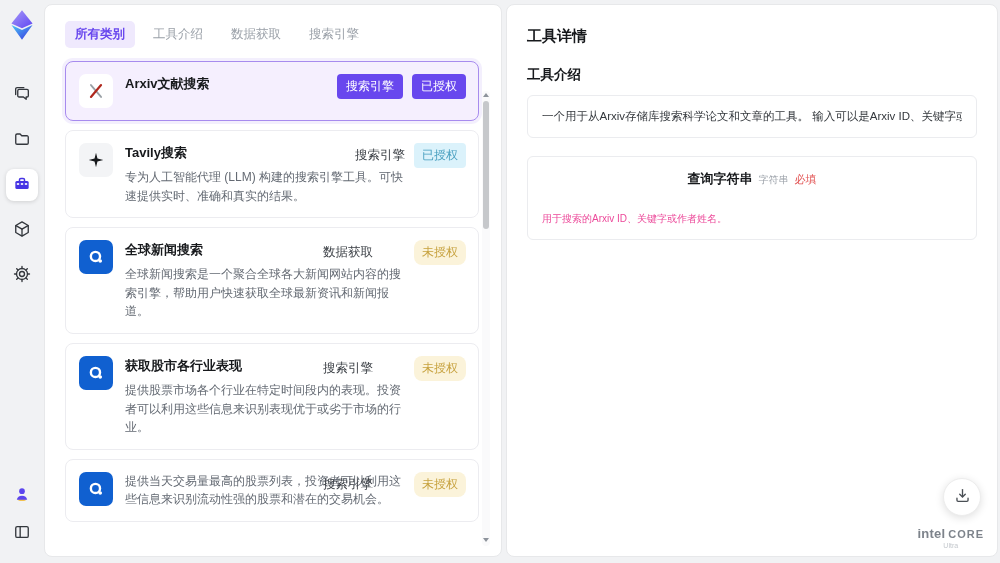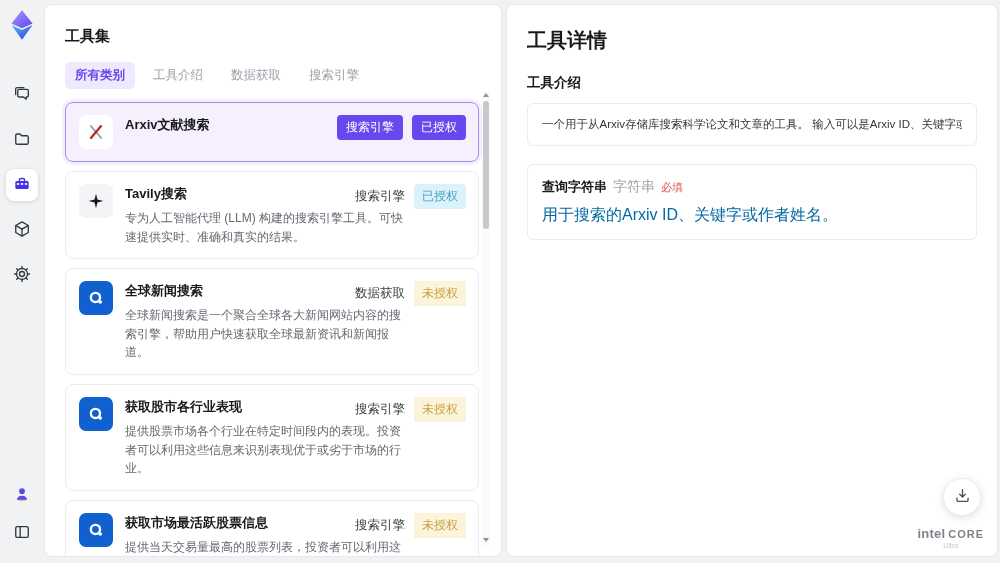--- a/index.html
+++ b/index.html
@@ -35,40 +35,40 @@
   .tool-icon svg { width:22px; height:22px; }
   .ic-white { background:#fff; }
   .ic-gray  { background:#f3f4f6; }
   .ic-blue  { background:#1060d0; }
   .card-title { font-size:13px; font-weight:bold; color:#17191c; margin:1px 0 6px; }
   .card-desc { font-size:12px; color:#646a73; line-height:1.55; max-width:282px; }
   .badges { position:absolute; top:12px; right:12px; display:flex; gap:9px; align-items:center; }
   .badge-solid { background:#6847ee; color:#fff; font-size:12px; padding:4px 9px; border-radius:4px; }
   .cat-text { font-size:12.5px; color:#3c4046; }
   .badge-auth { background:#dbf2fb; color:#4aa0c0; font-size:12px; padding:4px 8px; border-radius:4px; }
-  .badge-unauth { background:#fbf3da; color:#c7a23f; font-size:12px; padding:4px 8px; border-radius:0; }
+  .badge-unauth { background:#fbf3da; color:#c7a23f; font-size:12px; padding:4px 8px; border-radius:8px;margin-left:32px; }
   
   .scrollbar { position:absolute; top:86px; bottom:10px; right:11px; width:8px;
     background:#fafafb; border-radius:4px; }
   .sb-up,.sb-down { width:0; height:0; border-left:3px solid transparent; border-right:3px solid transparent; margin:2px auto; }
   .sb-up { border-bottom:4px solid #8d939b; }
   .sb-down { border-top:4px solid #8d939b; position:absolute; bottom:2px; left:1px; }
   .sb-thumb { position:absolute; top:10px; left:1px; width:6px; height:128px; background:#c6c8cb; border-radius:3px; cursor:grab; }
   
   .detail-panel { position:absolute; left:506px; top:4px; right:2px; bottom:6px;
     background:#fff; border:1px solid #e7e8ea; border-radius:8px; padding:16px 20px; }
-  .detail-panel h2 { font-size:20px; font-weight:bold; margin:6px 0 20px; }
+  .detail-panel h2 { font-size:15px; font-weight:bold; margin:6px 0 20px; }
   .detail-panel h3 { font-size:13.5px; font-weight:bold; margin:14px 0 11px; }
   .box { border:1px solid #ebecef; border-radius:6px; padding:13px 14px; background:#fff; margin-bottom:18px; }
   .intro-text { font-size:11.5px; color:#34383d; white-space:nowrap; overflow:hidden; }
-  .param-head { display:flex; align-items:baseline; gap:6px; }
+  .param-head { display:flex; align-items:baseline; gap:6px;justify-content:center; }
   .p-name { font-size:13px; font-weight:bold; color:#17191c; }
-  .p-type { font-size:14px; color:#9aa0a8; }
+  .p-type { font-size:10px; color:#9aa0a8; }
   .p-req { font-size:11px; color:#e25555; }
-  .p-desc { font-size:16px; color:#0369a1; margin-top:9px; }
+  .p-desc { font-size:10px; color:#ec4899; margin-top:24px; }
   .dl-btn { position:absolute; right:16px; bottom:40px; width:38px; height:38px; border-radius:50%;
     background:#fff; border:1px solid #ededed; box-shadow:0 2px 8px rgba(0,0,0,.13);
     display:flex; align-items:center; justify-content:center; cursor:pointer; }
   .dl-btn svg { width:19px; height:19px; }
   .brand { position:absolute; right:13px; bottom:7px; text-align:center; line-height:1.05; }
   .b-intel { font-size:13px; color:#7d838b; font-weight:bold; letter-spacing:.2px; }
   .b-core { font-size:11px; color:#7d838b; font-weight:bold; letter-spacing:1px; margin-left:3px; }
   .b-sub { font-size:7px; color:#c3c7cc; }
 </style>
 </head>
@@ -138,21 +138,20 @@
       <button class="side-ic">
         <span><svg viewBox="0 0 24 24" fill="none" stroke="#33373c" stroke-width="1.6" stroke-linejoin="round">
             <rect x="4.5" y="5.5" width="15" height="13" rx="1.8"></rect>
             <path d="M9.8 5.5 V18.5"></path>
           </svg></span>
       </button>
     </div>
 </aside>
 
 <main class="list-panel">
-  <h1>工具集</h1>
   <div class="tabs" id="tabs">
       <span class="tab active">所有类别</span>
       <span class="tab">工具介绍</span>
       <span class="tab">数据获取</span>
       <span class="tab">搜索引擎</span>
     </div>
   <div class="cards" id="cards">
       <div class="card selected">
         <div class="tool-icon ic-white">
           <svg viewBox="0 0 24 24" fill="none" stroke-linecap="round">
@@ -216,21 +215,20 @@
         </div>
       </div>
       <div class="card">
         <div class="tool-icon ic-blue">
           <svg viewBox="0 0 24 24" fill="none">
             <circle cx="11.4" cy="11.4" r="5" stroke="#fff" stroke-width="2.6"></circle>
             <circle cx="16.6" cy="16.4" r="2" fill="#fff"></circle>
           </svg>
         </div>
         <div class="card-body">
-          <div class="card-title">获取市场最活跃股票信息</div>
           <div class="card-desc">提供当天交易量最高的股票列表，投资者可以利用这些信息来识别流动性强的股票和潜在的交易机会。</div>
         </div>
         <div class="badges">
           <span class="cat-text">搜索引擎</span>
           <span class="badge-unauth">未授权</span>
         </div>
       </div>
     </div>
   <div class="scrollbar">
     <div class="sb-up"></div>

